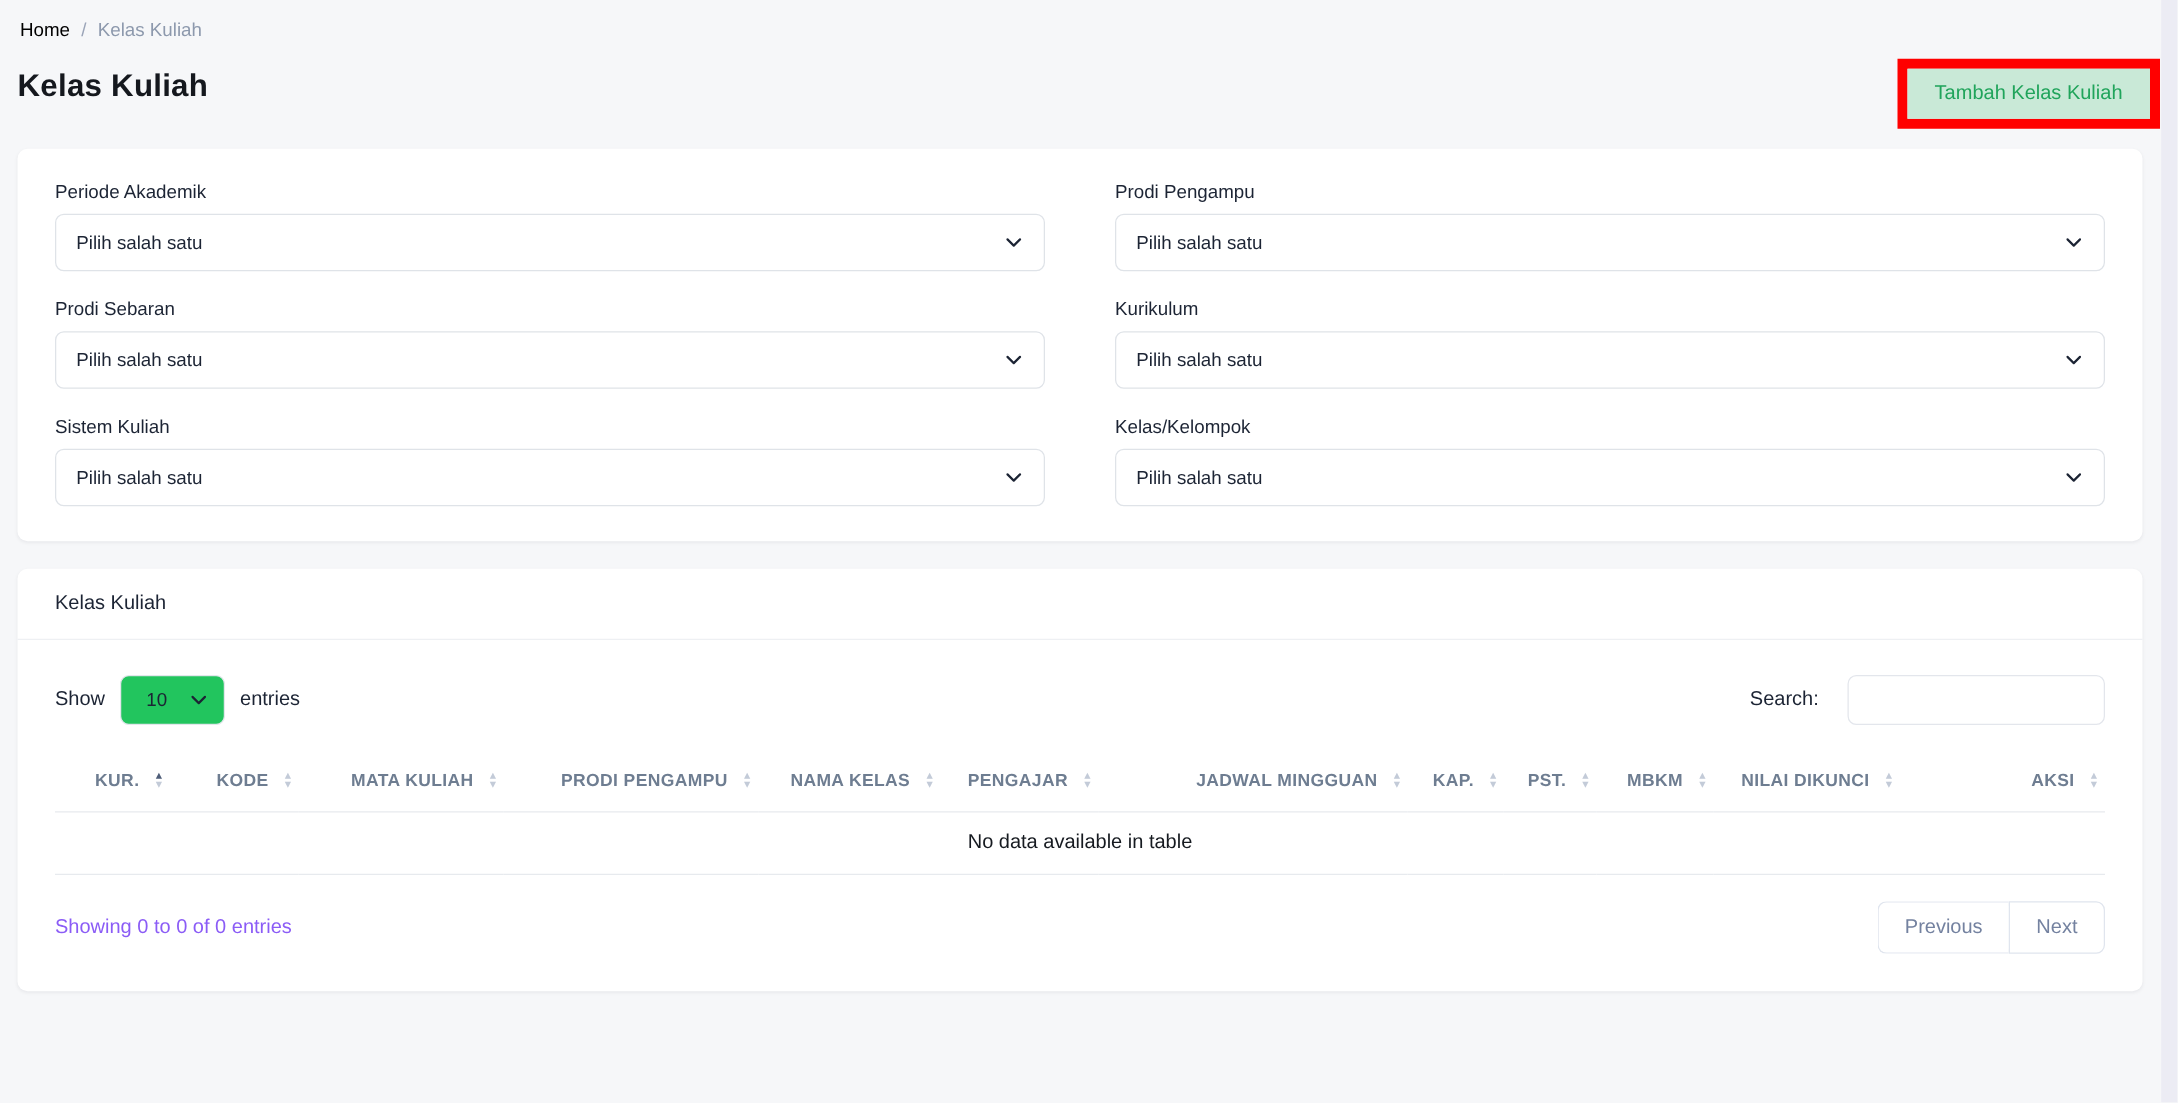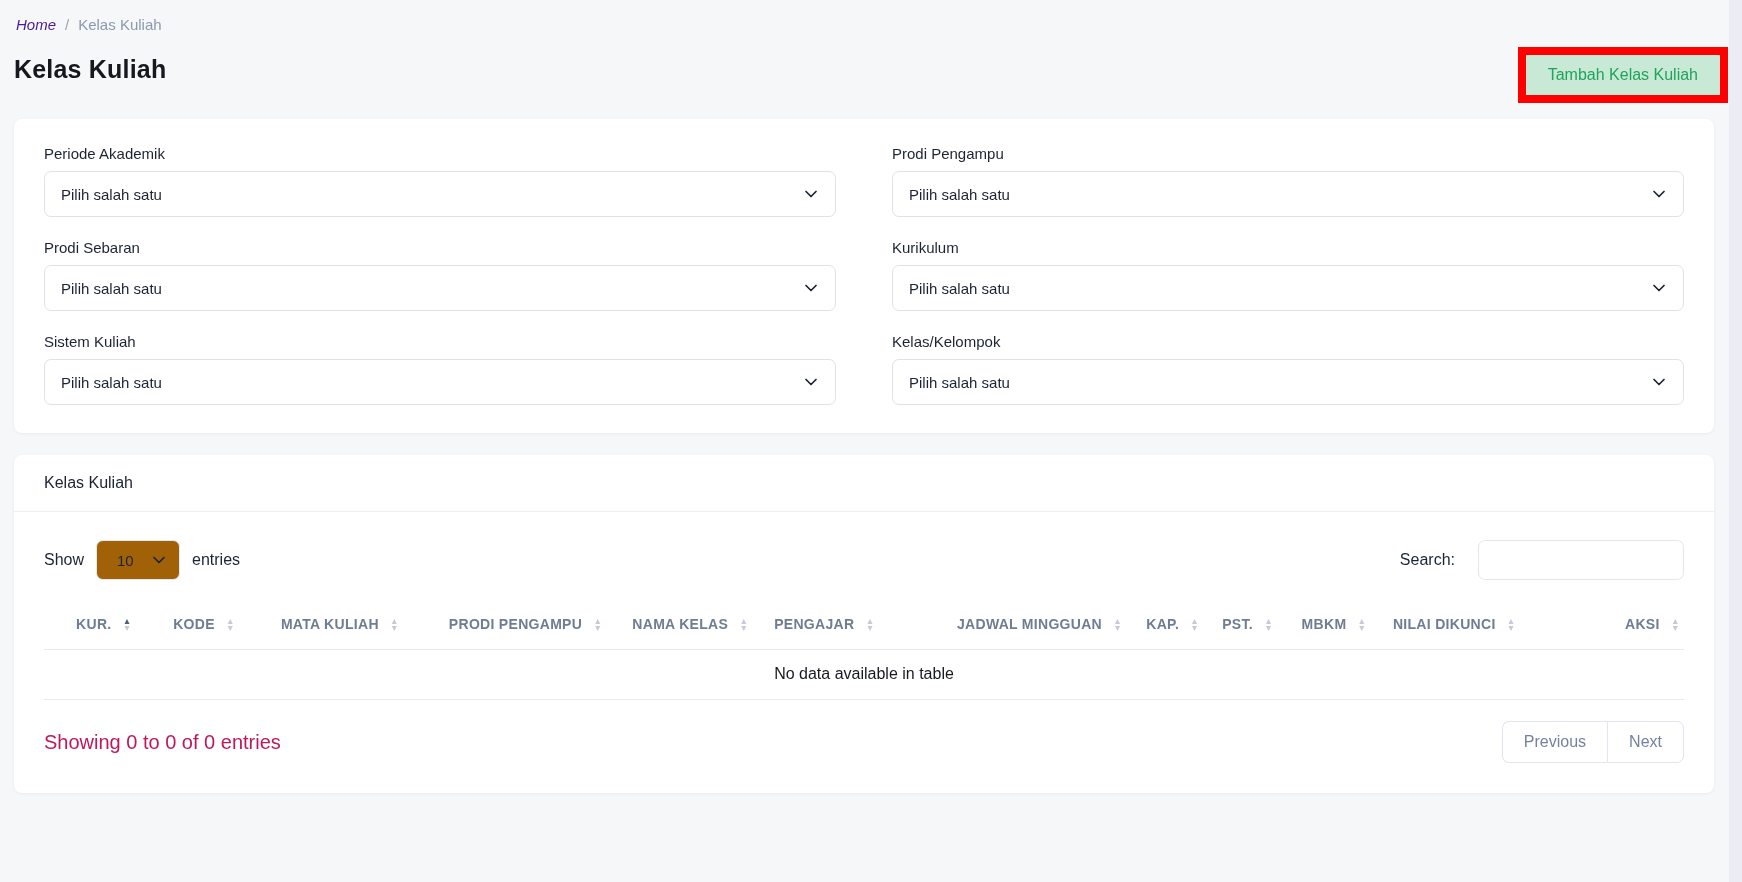--- a/index.html
+++ b/index.html
@@ -13,21 +13,21 @@
   .page { padding:12px 28px 0 14px; }
 
   
   .scrollbar-track {
     position:absolute; top:0; right:0; width:13px; height:882px;
     background:#ececf4;
   }
 
   
   .breadcrumb { font-size:15px; padding:4px 0 14px 2px; display:flex; gap:9px; align-items:center; }
-  .breadcrumb .home { color:#4c1d95; cursor:pointer;font-style:italic; }
+  .breadcrumb .home { color:#000000; cursor:pointer; }
   .breadcrumb .sep { color:#9aa4b8; }
   .breadcrumb .current { color:#8d99ad; }
 
   
   .title-row { display:flex; align-items:flex-start; justify-content:space-between; margin-bottom:16px; }
   .page-title { font-size:25px; font-weight:700; color:#15181e; letter-spacing:.2px; padding-top:8px; }
   .annotation-box { border:8px solid #ff0000; margin-right:-14px; }
   .add-btn {
     display:block; border:none; cursor:pointer;
     background:#c9e9d7; color:#20a45b;
@@ -64,21 +64,21 @@
   .card-body { padding:28px 30px 30px 30px; }
 
   .alert {
     background:#e9ecfb; border:1px solid #dadef6; border-radius:7px;
     color:#5a61e6; font-size:15px; padding:21px 22px; margin-bottom:26px;
   }
 
   .controls { display:flex; justify-content:space-between; align-items:center; margin-bottom:22px; }
   .length-ctl { display:flex; align-items:center; gap:12px; font-size:16px; }
   .length-select {
-    border:1px solid #e3e6ec; border-radius:7px; background:#a16207;
+    border:1px solid #e3e6ec; border-radius:7px; background:#22c55e;
     height:40px; width:84px; display:flex; align-items:center;
     padding:0 12px 0 20px; font-size:15px; cursor:pointer;
   }
   .length-select .val { flex:1; }
   .search-ctl { display:flex; align-items:center; gap:23px; font-size:16px; }
   .search-input {
     width:206px; height:40px; border:1px solid #e3e6ec; border-radius:7px;
     font-size:15px; padding:0 12px; outline:none; font-family:inherit;
   }
 
@@ -91,21 +91,21 @@
   th .th-inner { display:inline-flex; align-items:center; gap:13px; }
   .sort { display:inline-flex; flex-direction:column; line-height:7px; font-size:10px; color:#c3cbd8; }
   .sort span { height:7px; }
   .sort .active { color:#4e5d78; }
   td.empty {
     text-align:center; font-size:16px; color:#161a20;
     padding:15px 6px 16px 6px; border-bottom:1px solid #e7eaee;
   }
 
   .table-footer { display:flex; justify-content:space-between; align-items:center; margin-top:21px; }
-  .info-text { font-size:20px; color:#be185d; }
+  .info-text { font-size:16px; color:#8b5cf6; }
   .pagination { display:flex;align-items:center; }
   .page-btn {
     background:#fff; border:1px solid #e0e5ee; color:#7482a0;
     font-family:inherit; font-size:16px; padding:11px 21px; cursor:default;
   }
   .page-btn.prev { border-radius:7px 0 0 7px; border-right-width:0; }
   .page-btn.next { border-radius:0 7px 7px 0; }
 </style>
 </head>
 <body>

